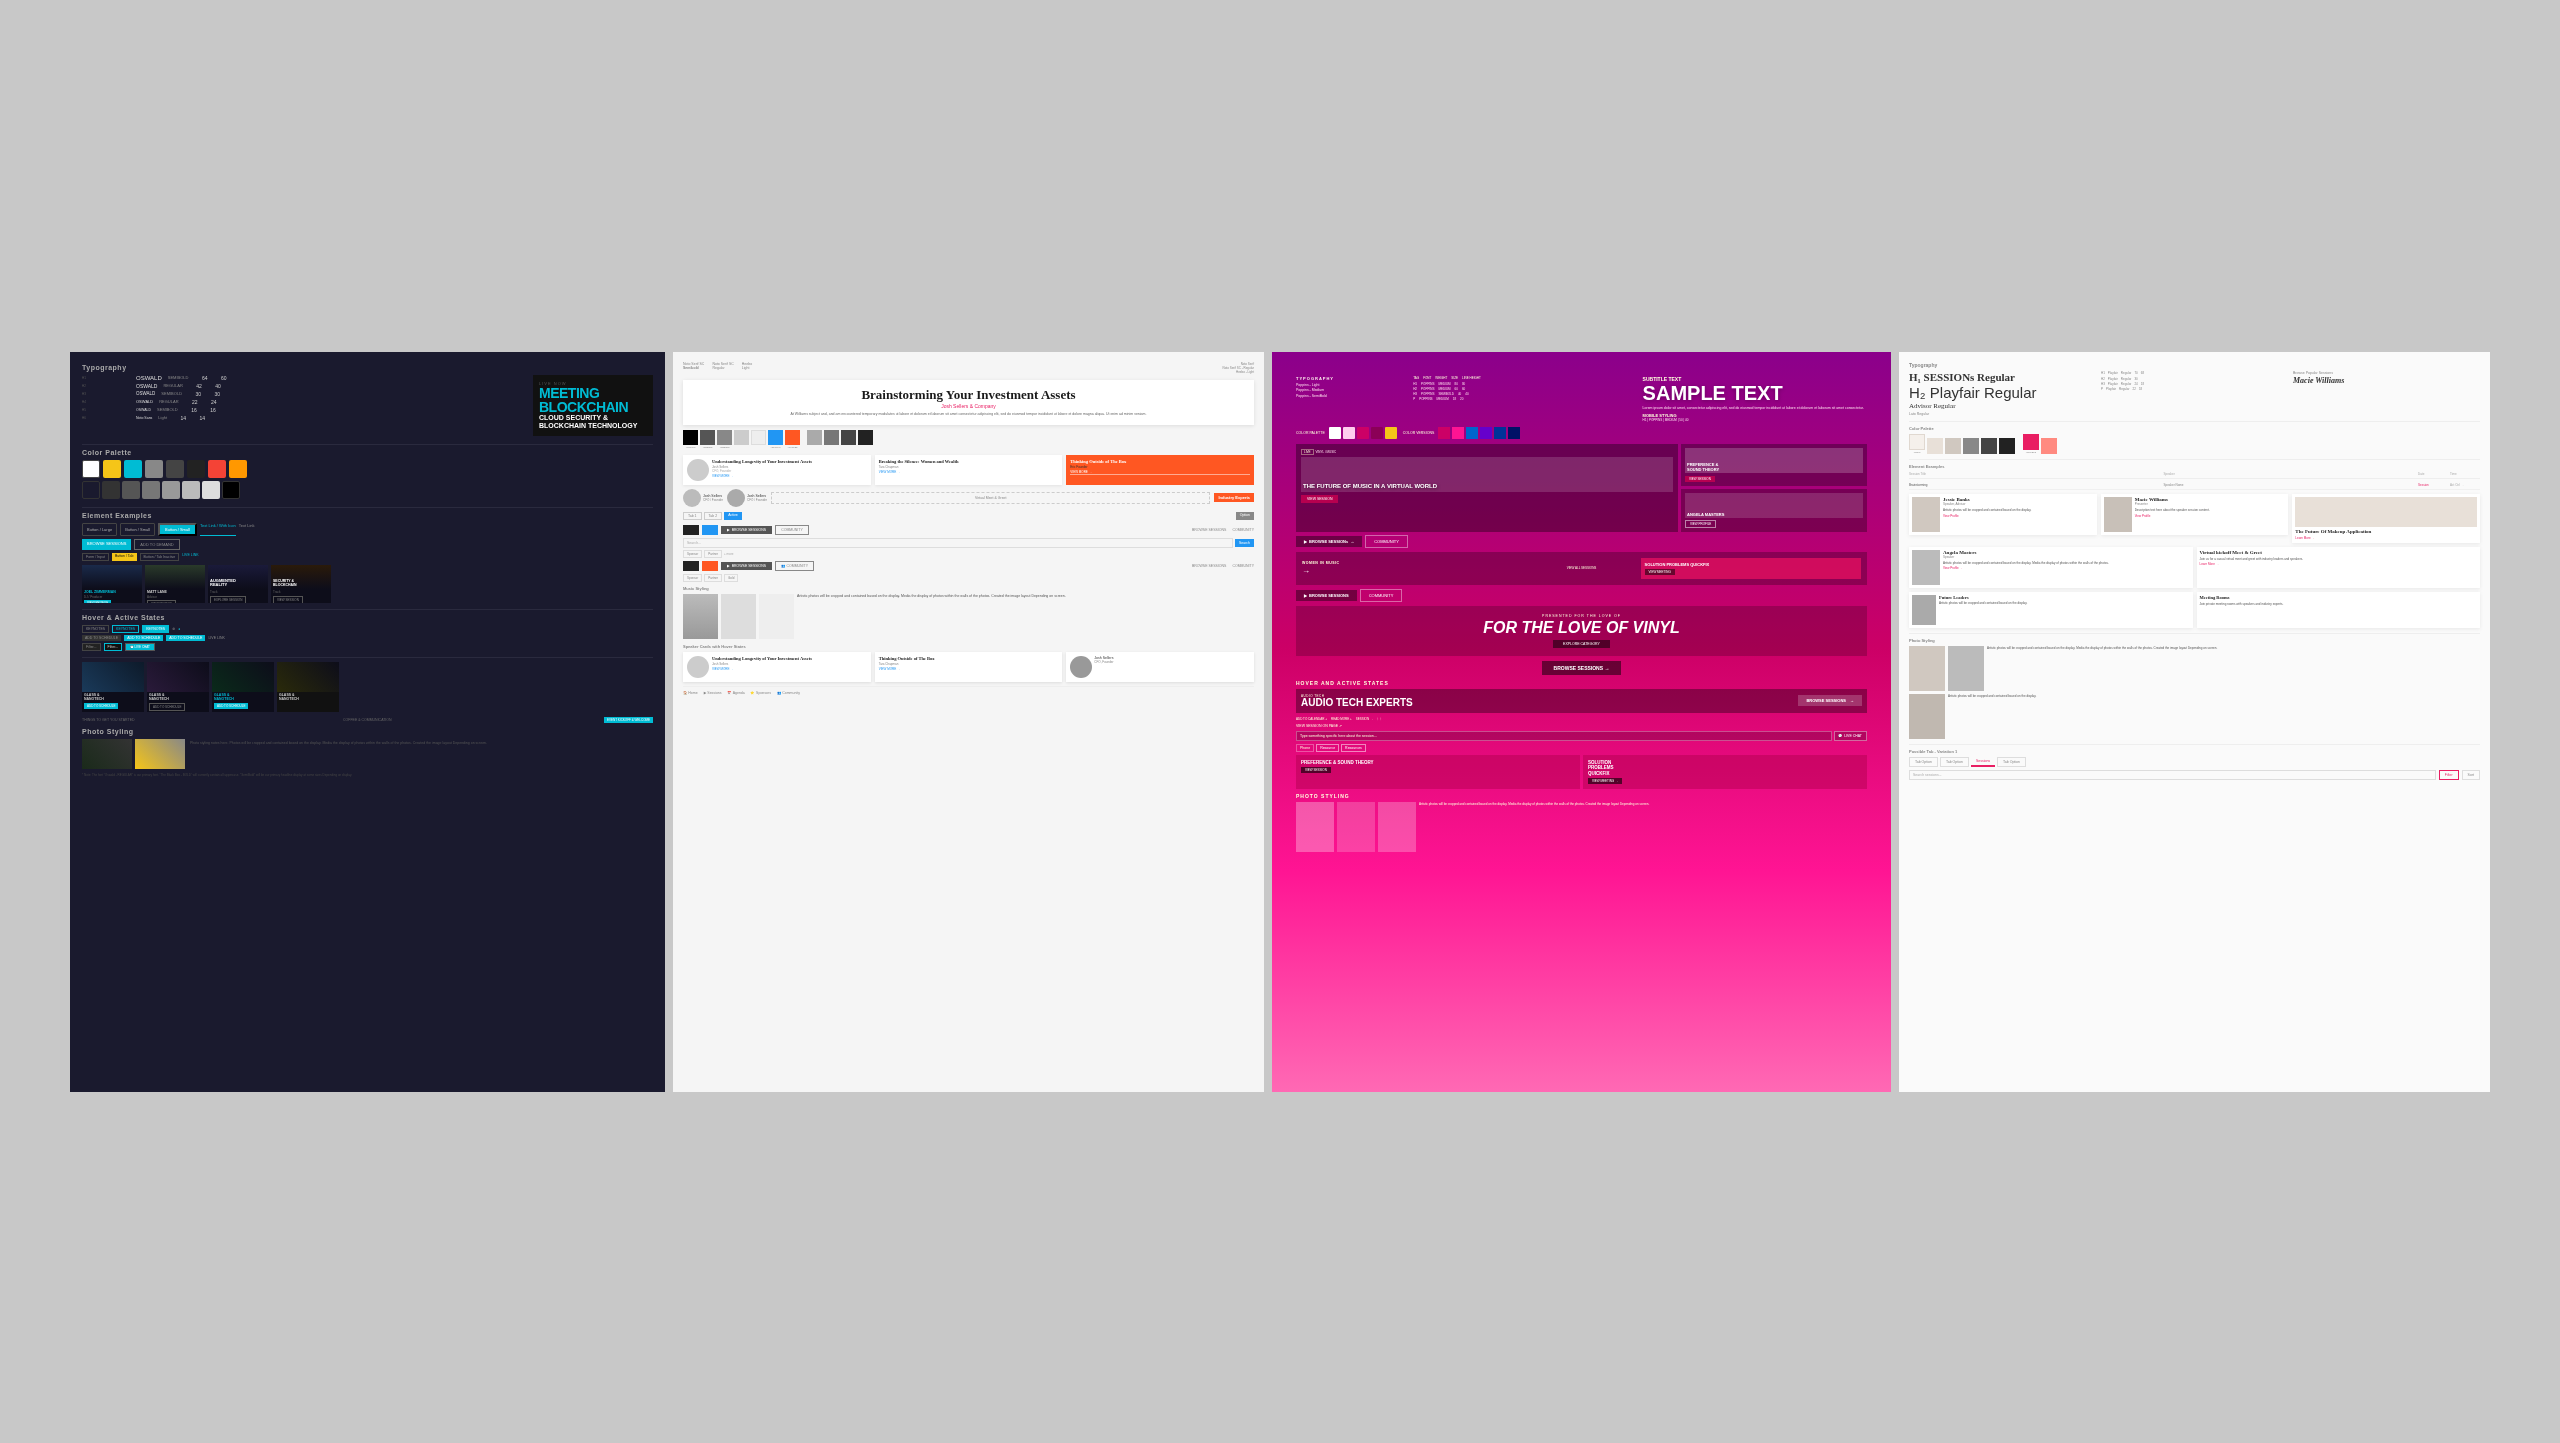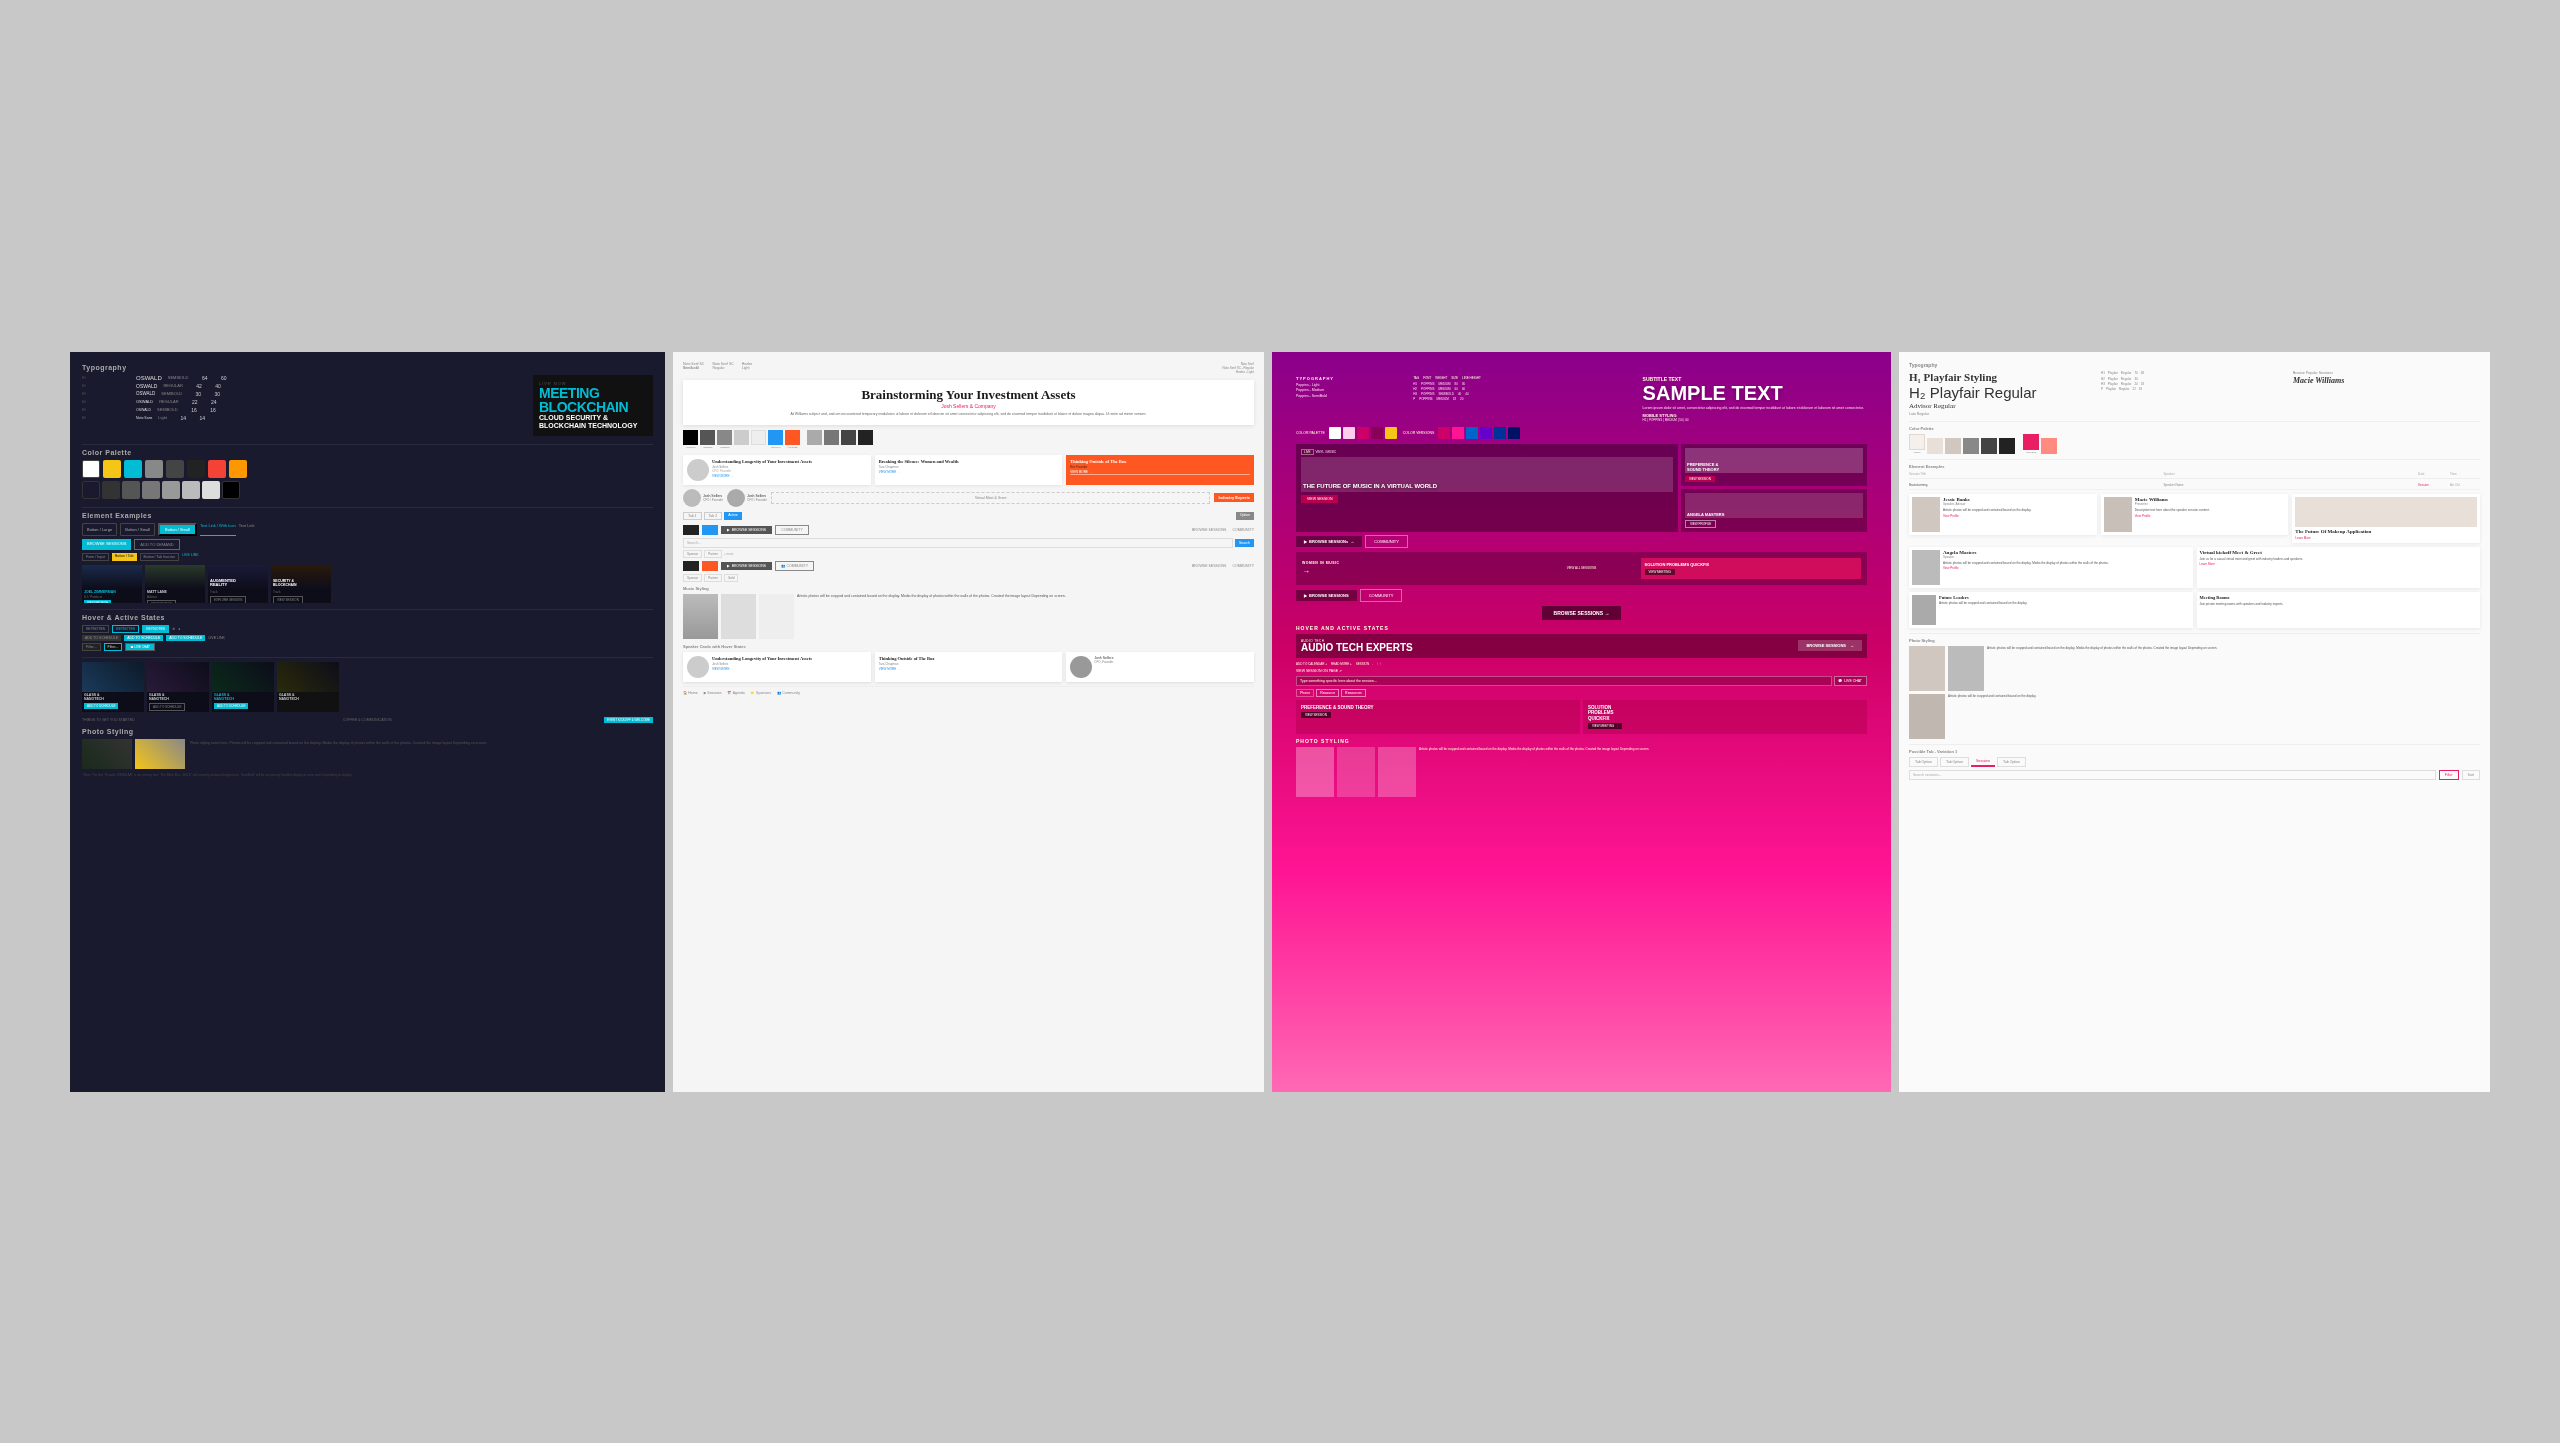--- a/index.html
+++ b/index.html
@@ -701,20 +701,25 @@
       </div>
 
       <div style="display:flex;gap:3px;align-items:center;margin-bottom:4px">
         <div style="display:flex;align-items:center;gap:2px;background:rgba(0,0,0,0.4);color:#fff;font-size:4px;padding:3px 8px;font-weight:bold">
           <span>▶</span>
             <span>BROWSE SESSIONS</span>
         </div>
         <div style="display:flex;align-items:center;gap:2px;border:1px solid rgba(255,255,255,0.4);color:#fff;font-size:4px;padding:3px 8px">COMMUNITY</div>
       </div>
 
+      <div style="background:rgba(0,0,0,0.2);padding:8px;text-align:center;margin-bottom:5px">
+        <div style="font-size:6px;color:#ffd;font-size:3.5px;text-transform:uppercase;letter-spacing:1px;margin-bottom:2px">PRESENTED FOR THE LOVE OF</div>
+        <div style="font-size:16px;font-weight:900;font-style:italic;color:#fff;line-height:1">FOR THE LOVE OF VINYL</div>
+        <div style="background:rgba(0,0,0,0.5);color:#fff;font-size:3.5px;padding:2px 10px;display:inline-block;margin-top:4px">EXPLORE CATEGORY</div>
+      </div>
 
       <div style="display:flex;justify-content:center;margin-bottom:5px">
         <div style="background:rgba(0,0,0,0.5);color:#fff;font-size:5px;padding:4px 12px;font-weight:bold;display:flex;align-items:center;gap:3px">BROWSE SESSIONS →</div>
       </div>
     </div>
 
     <div>
       <div style="font-size:5px;font-weight:bold;color:#ffd;text-transform:uppercase;letter-spacing:1px;margin-bottom:3px">HOVER AND ACTIVE STATES</div>
 
       <div style="background:rgba(0,0,0,0.35);padding:5px;margin-bottom:4px;display:flex;align-items:center;justify-content:space-between">
@@ -771,21 +776,21 @@
   </div>
 
   <div class="panel-spacer"></div>
 
   <div class="panel panel-4">
 
     <div style="margin-bottom:5px">
       <div style="font-size:5px;font-weight:bold;color:#888;margin-bottom:3px">Typography</div>
       <div style="display:flex;gap:5px">
         <div style="flex:1">
-          <div style="font-family:Georgia,serif;font-size:11px;color:#333;line-height:1.2;font-weight:bold">H₁ Playfair Styling</div>
+          <div style="font-family:Georgia,serif;font-size:11px;color:#333;line-height:1.2;font-weight:bold">H₁ SESSIONs Regular</div>
           <div style="font-family:Liberation Sans, sans-serif;font-size:15px;color:#333;line-height:1.2">H₂ Playfair Regular</div>
           <div style="font-family:Georgia,serif;font-size:7px;color:#333;line-height:1.2">Advisor Regular</div>
           <div style="font-size:3.5px;color:#888;margin-top:2px">Lato Regular</div>
         </div>
         <div style="flex:1">
           <div style="display:flex;gap:3px;font-size:3px;color:#888;margin-bottom:2px">
             <span>H1</span>
               <span>Playfair</span>
               <span>Regular</span>
               <span>70</span>

